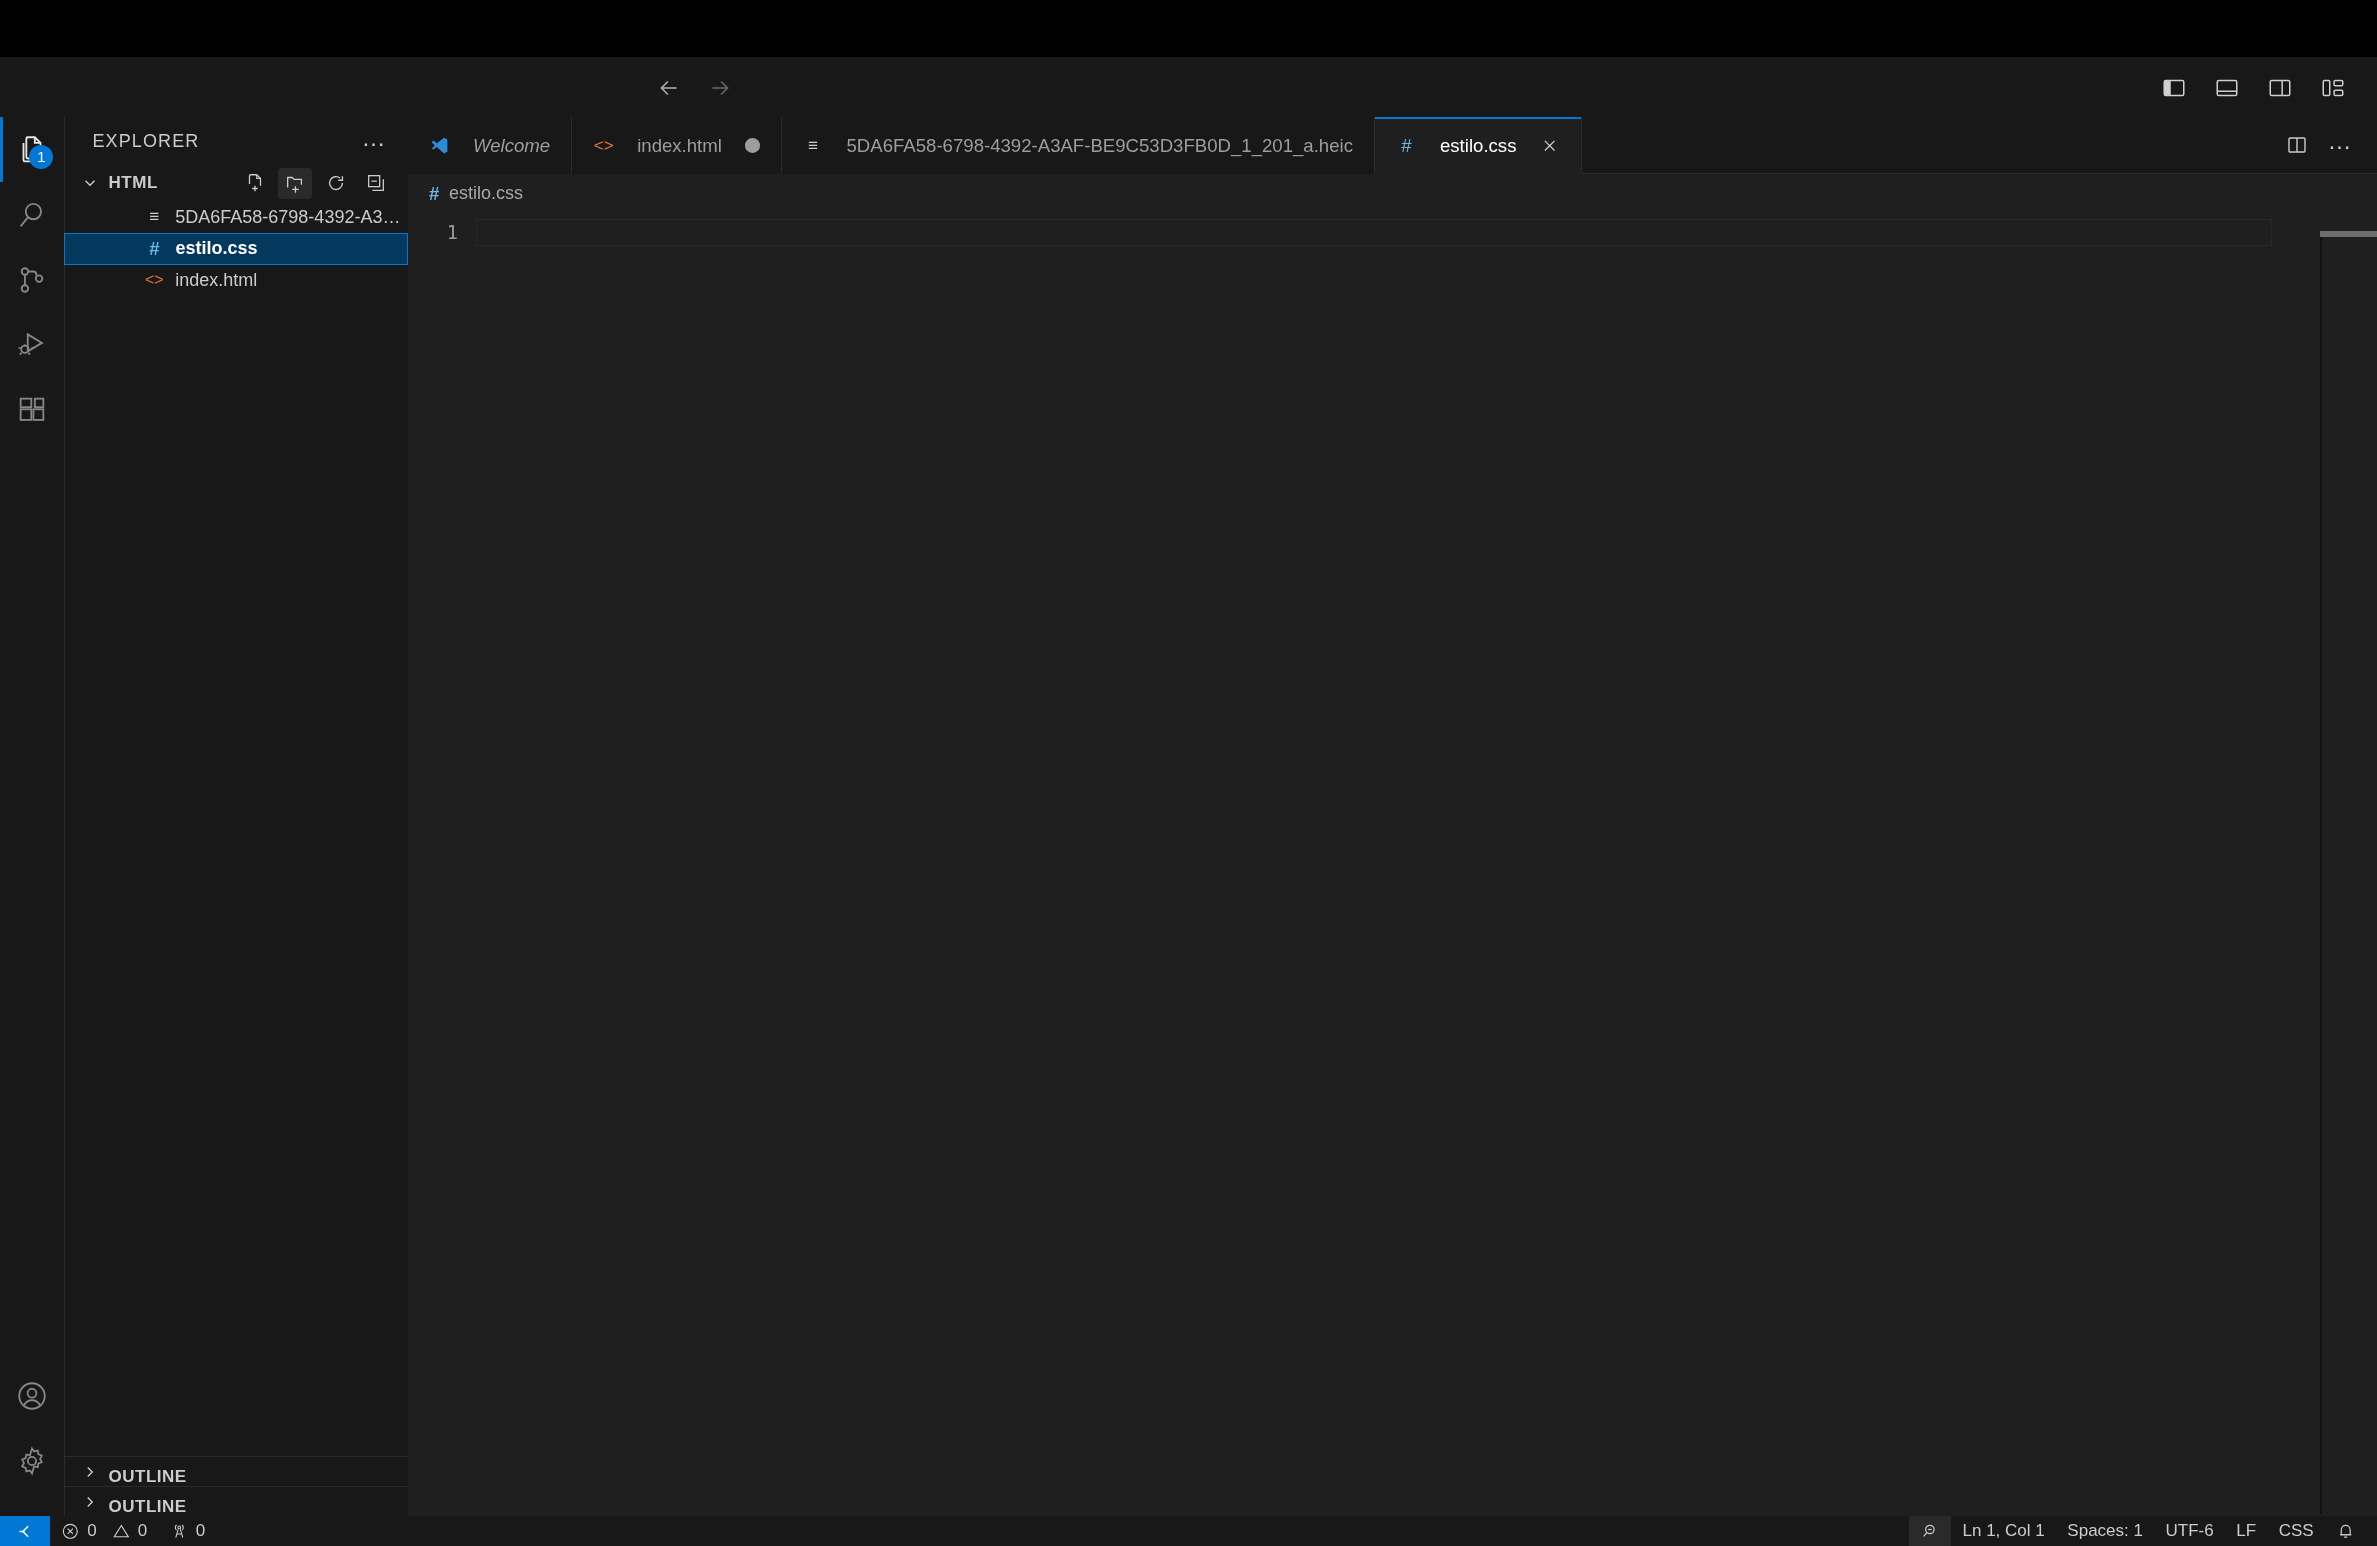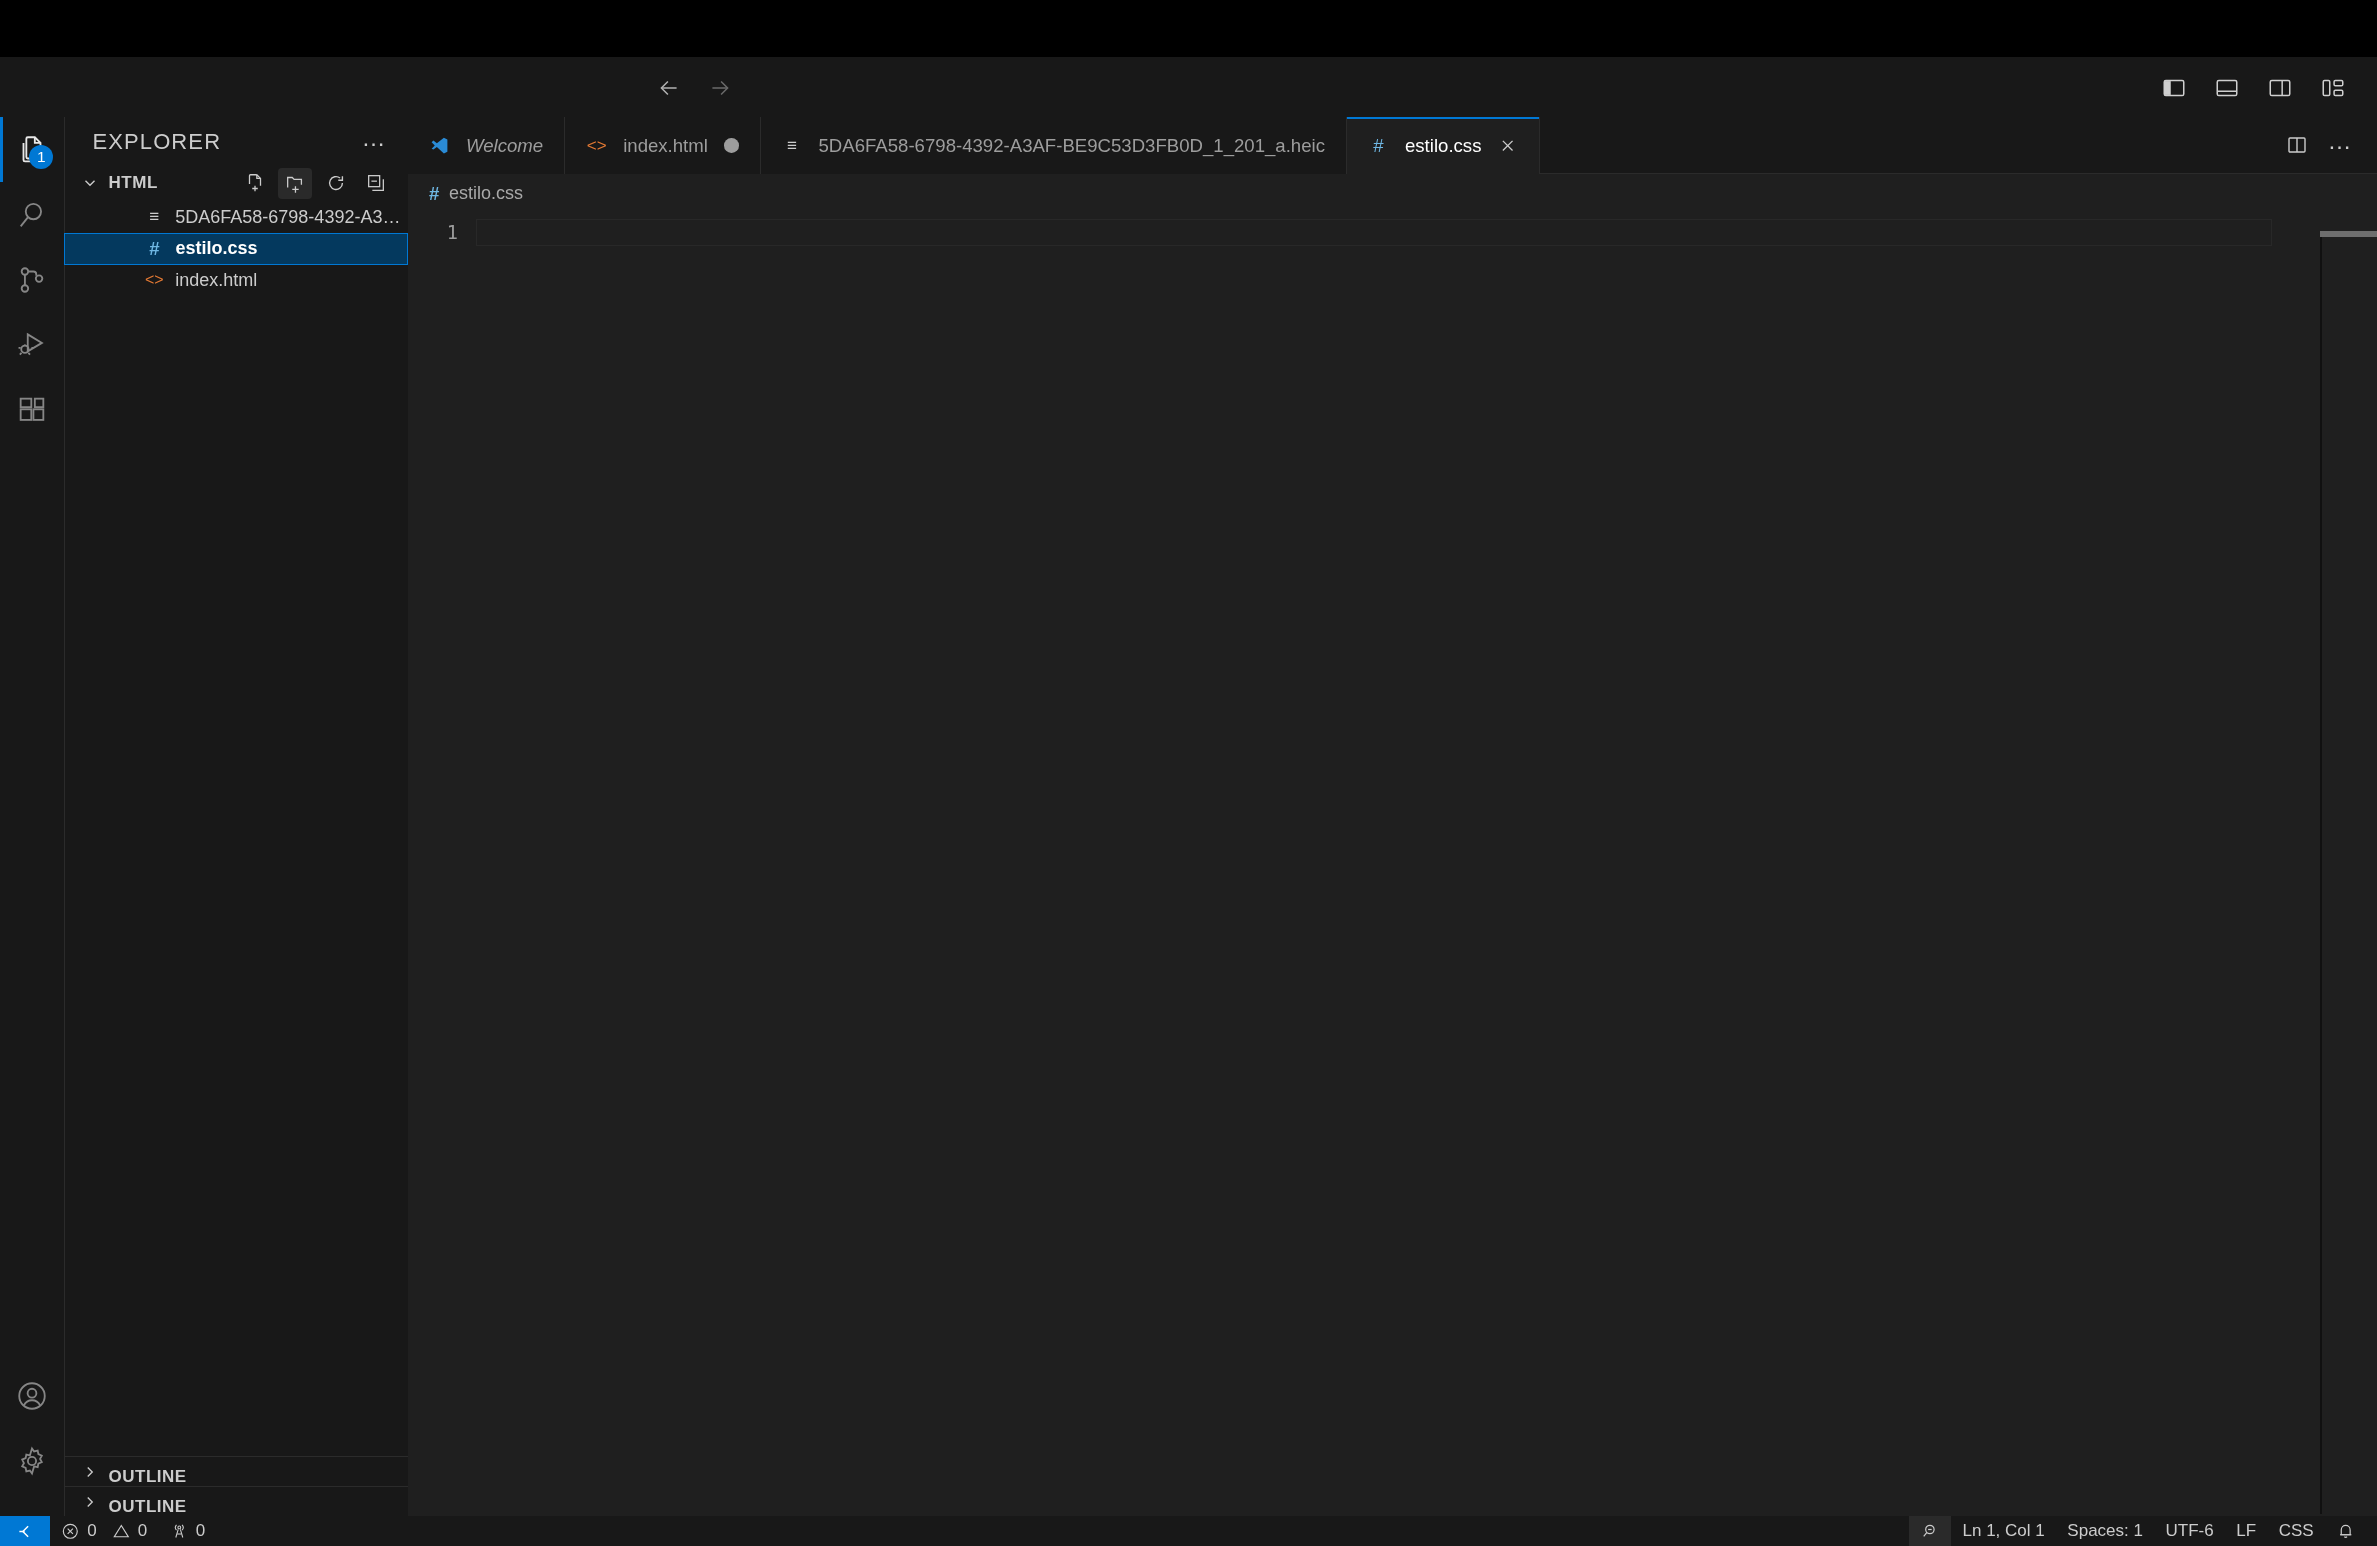--- a/index.html
+++ b/index.html
@@ -58,21 +58,21 @@
   
   .sidebar {
     position:absolute; left:65px; top:117px; width:344px; height:1399px;
     background:#181818; border-right:0.8px solid #2b2b2b;
     display:flex; flex-direction:column;
   }
   .sb-header {
     height:49px; display:flex; align-items:center; justify-content:space-between;
     padding:0 21px 0 27.5px;
   }
-  .sb-title { font-size:22px; color:#cccccc; letter-spacing:1.1px; }
+  .sb-title { font-size:18px; color:#cccccc; letter-spacing:1.1px; }
   .sb-more { color:#cccccc; font-size:24px; letter-spacing:1.6px; cursor:pointer; line-height:8px; padding-bottom:6.5px; }
 
   .section-head {
     height:34px; display:flex; align-items:center; gap:8px;
     padding-left:14.6px; padding-right:14.6px; cursor:pointer;
   }
   .twisty { width:21px; height:21px; display:flex; align-items:center; justify-content:center; color:#cccccc; }
   .section-name { font-size:17px; font-weight:bold; color:#cccccc; letter-spacing:0.5px; flex:1; }
   .section-actions { display:flex; align-items:center; gap:6.5px; }
   .sa-btn { width:34px; height:31px; display:flex; align-items:center; justify-content:center; color:#cccccc; border-radius:4px; cursor:pointer; }
@@ -95,21 +95,21 @@
   .sb-collapsed {
     height:30px; display:flex; align-items:center; gap:8px; padding-left:14.6px;
     border-top:0.8px solid #2b2b2b; cursor:pointer;
   }
   .sb-collapsed .section-name { font-size:17px;margin-top:11px; }
 
   
   .editor-group { position:absolute; left:408px; top:117px; width:1969px; height:1399px; background:#1f1f1f; }
   .tabbar { height:57px; background:#181818; display:flex; align-items:stretch; position:relative; }
   .tab {
-    display:flex; align-items:center; gap:16px; padding:0 21px;
+    display:flex; align-items:center; gap:23px; padding:0 21px;
     background:#181818; color:#9d9d9d; font-size:18.6px; cursor:pointer;
     border-right:0.8px solid #2b2b2b; position:relative; max-width:615px; white-space:nowrap;text-align:right;
   }
   .tab.active { background:#1f1f1f; color:#ffffff; }
   .tab.active::before { content:''; position:absolute; left:0; right:0; top:0; height:2.4px; background:#0078d4; }
   .tab.italic .tab-label { font-style:italic; }
   .tab-icon { width:21px; display:flex; align-items:center; justify-content:center; flex:0 0 21px; }
   .tab-dirty { width:14.6px; height:14.6px; border-radius:50%; background:#9d9d9d; flex:0 0 14.6px; }
   .tab-close { width:21px; height:21px; display:flex; align-items:center; justify-content:center; color:#cccccc; flex:0 0 21px; }
   .tab-fill { flex:1; background:#181818; border-bottom:0.8px solid #2b2b2b; }

